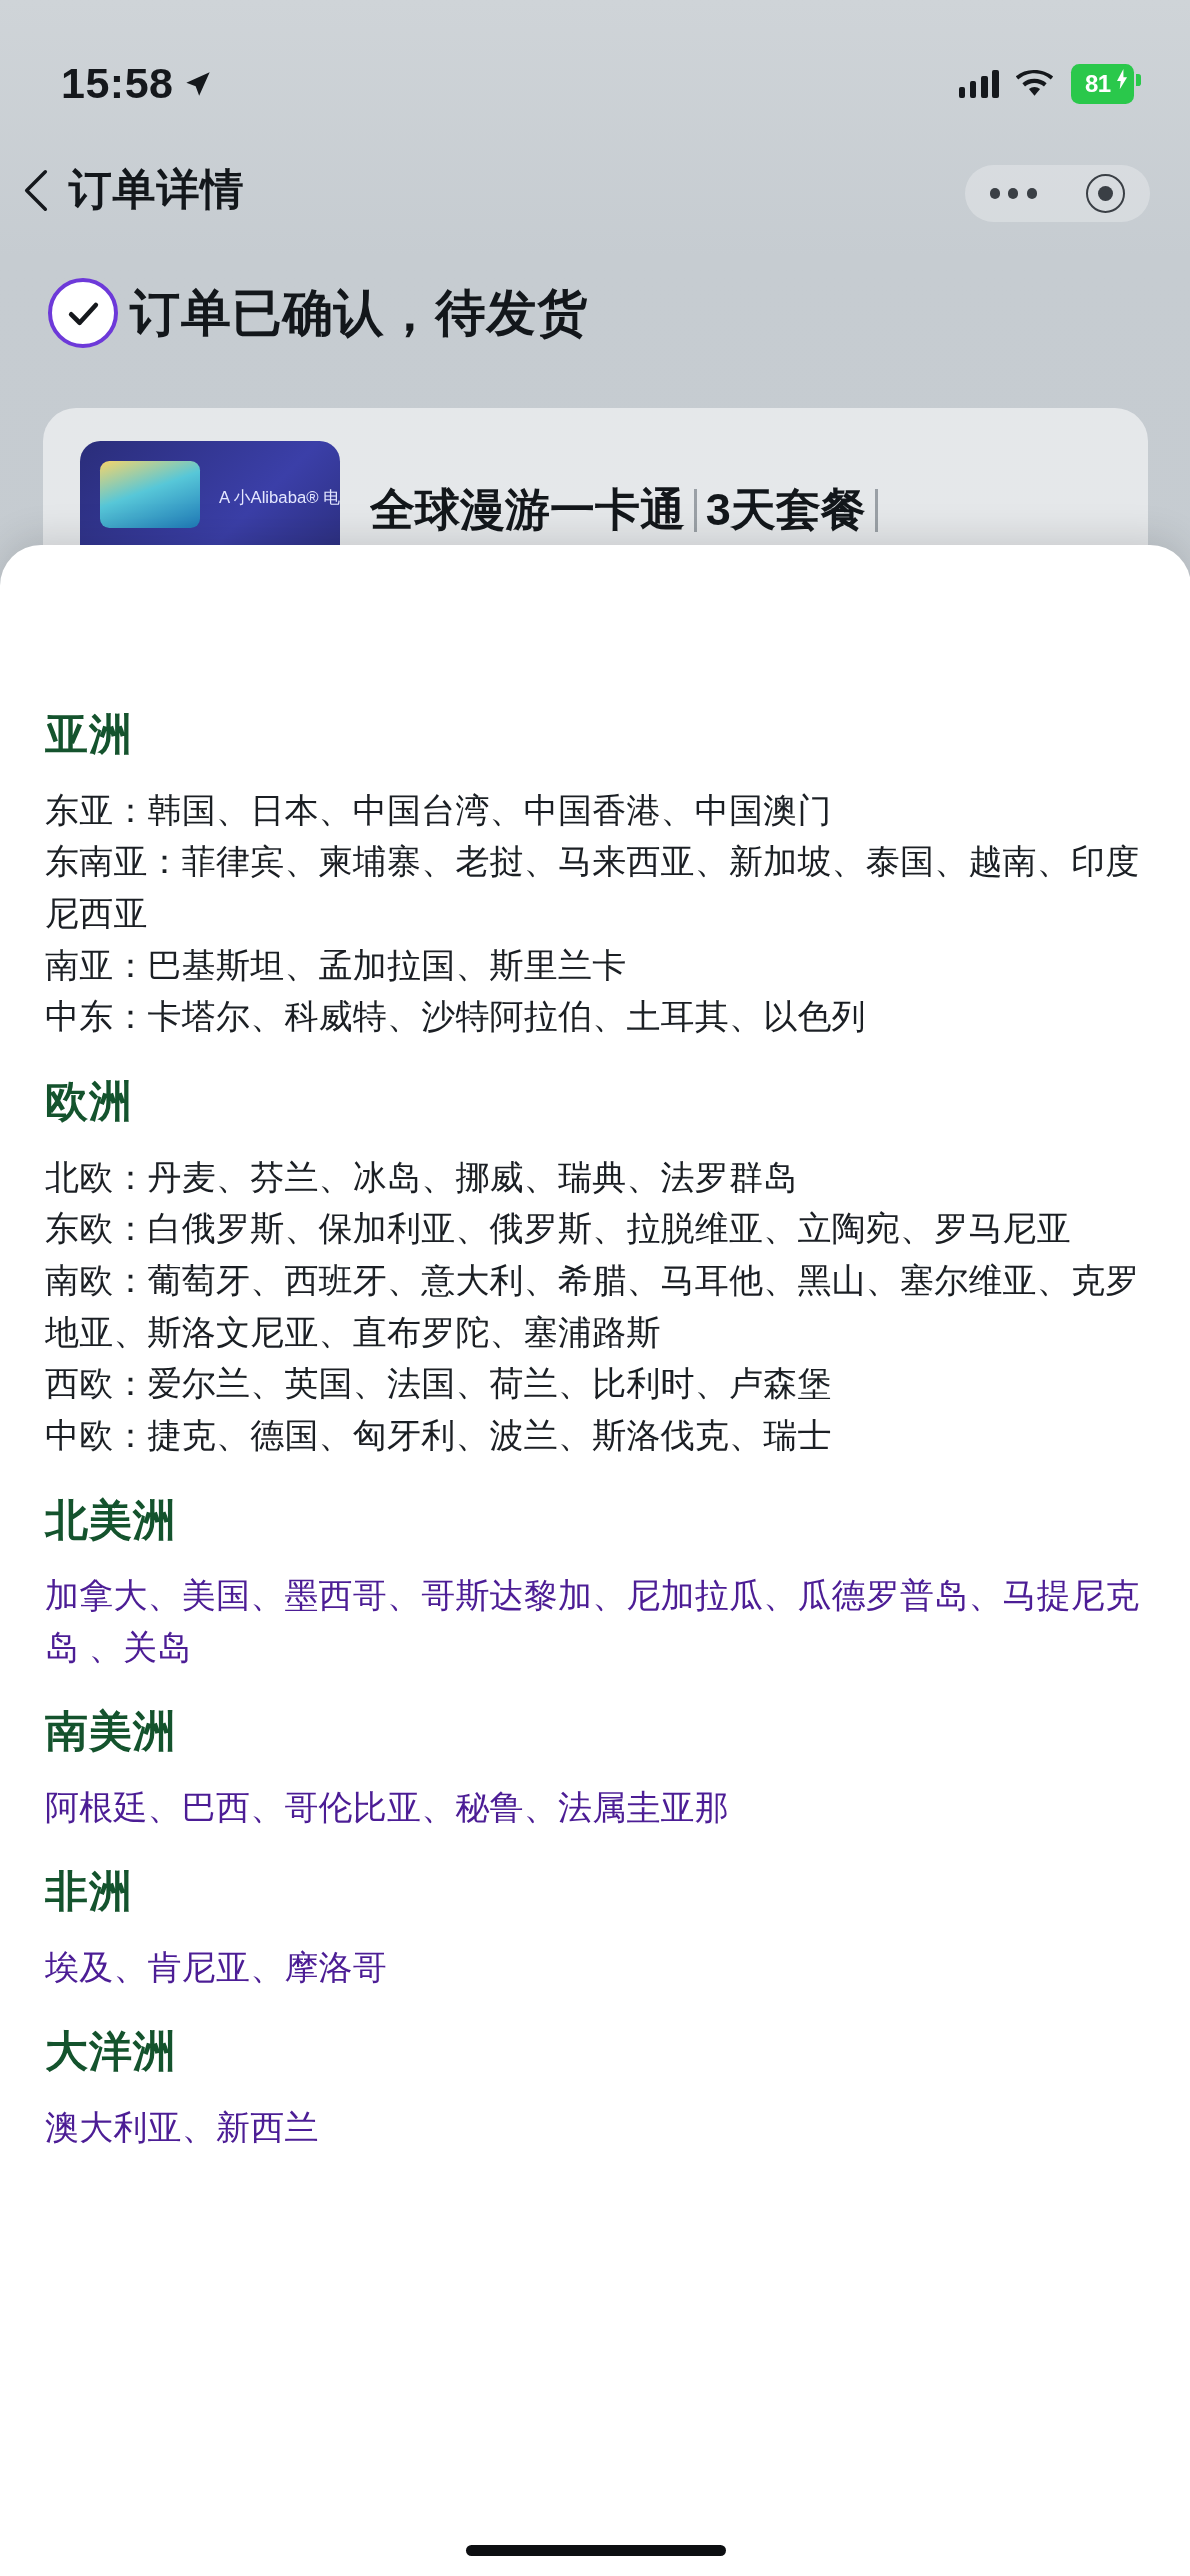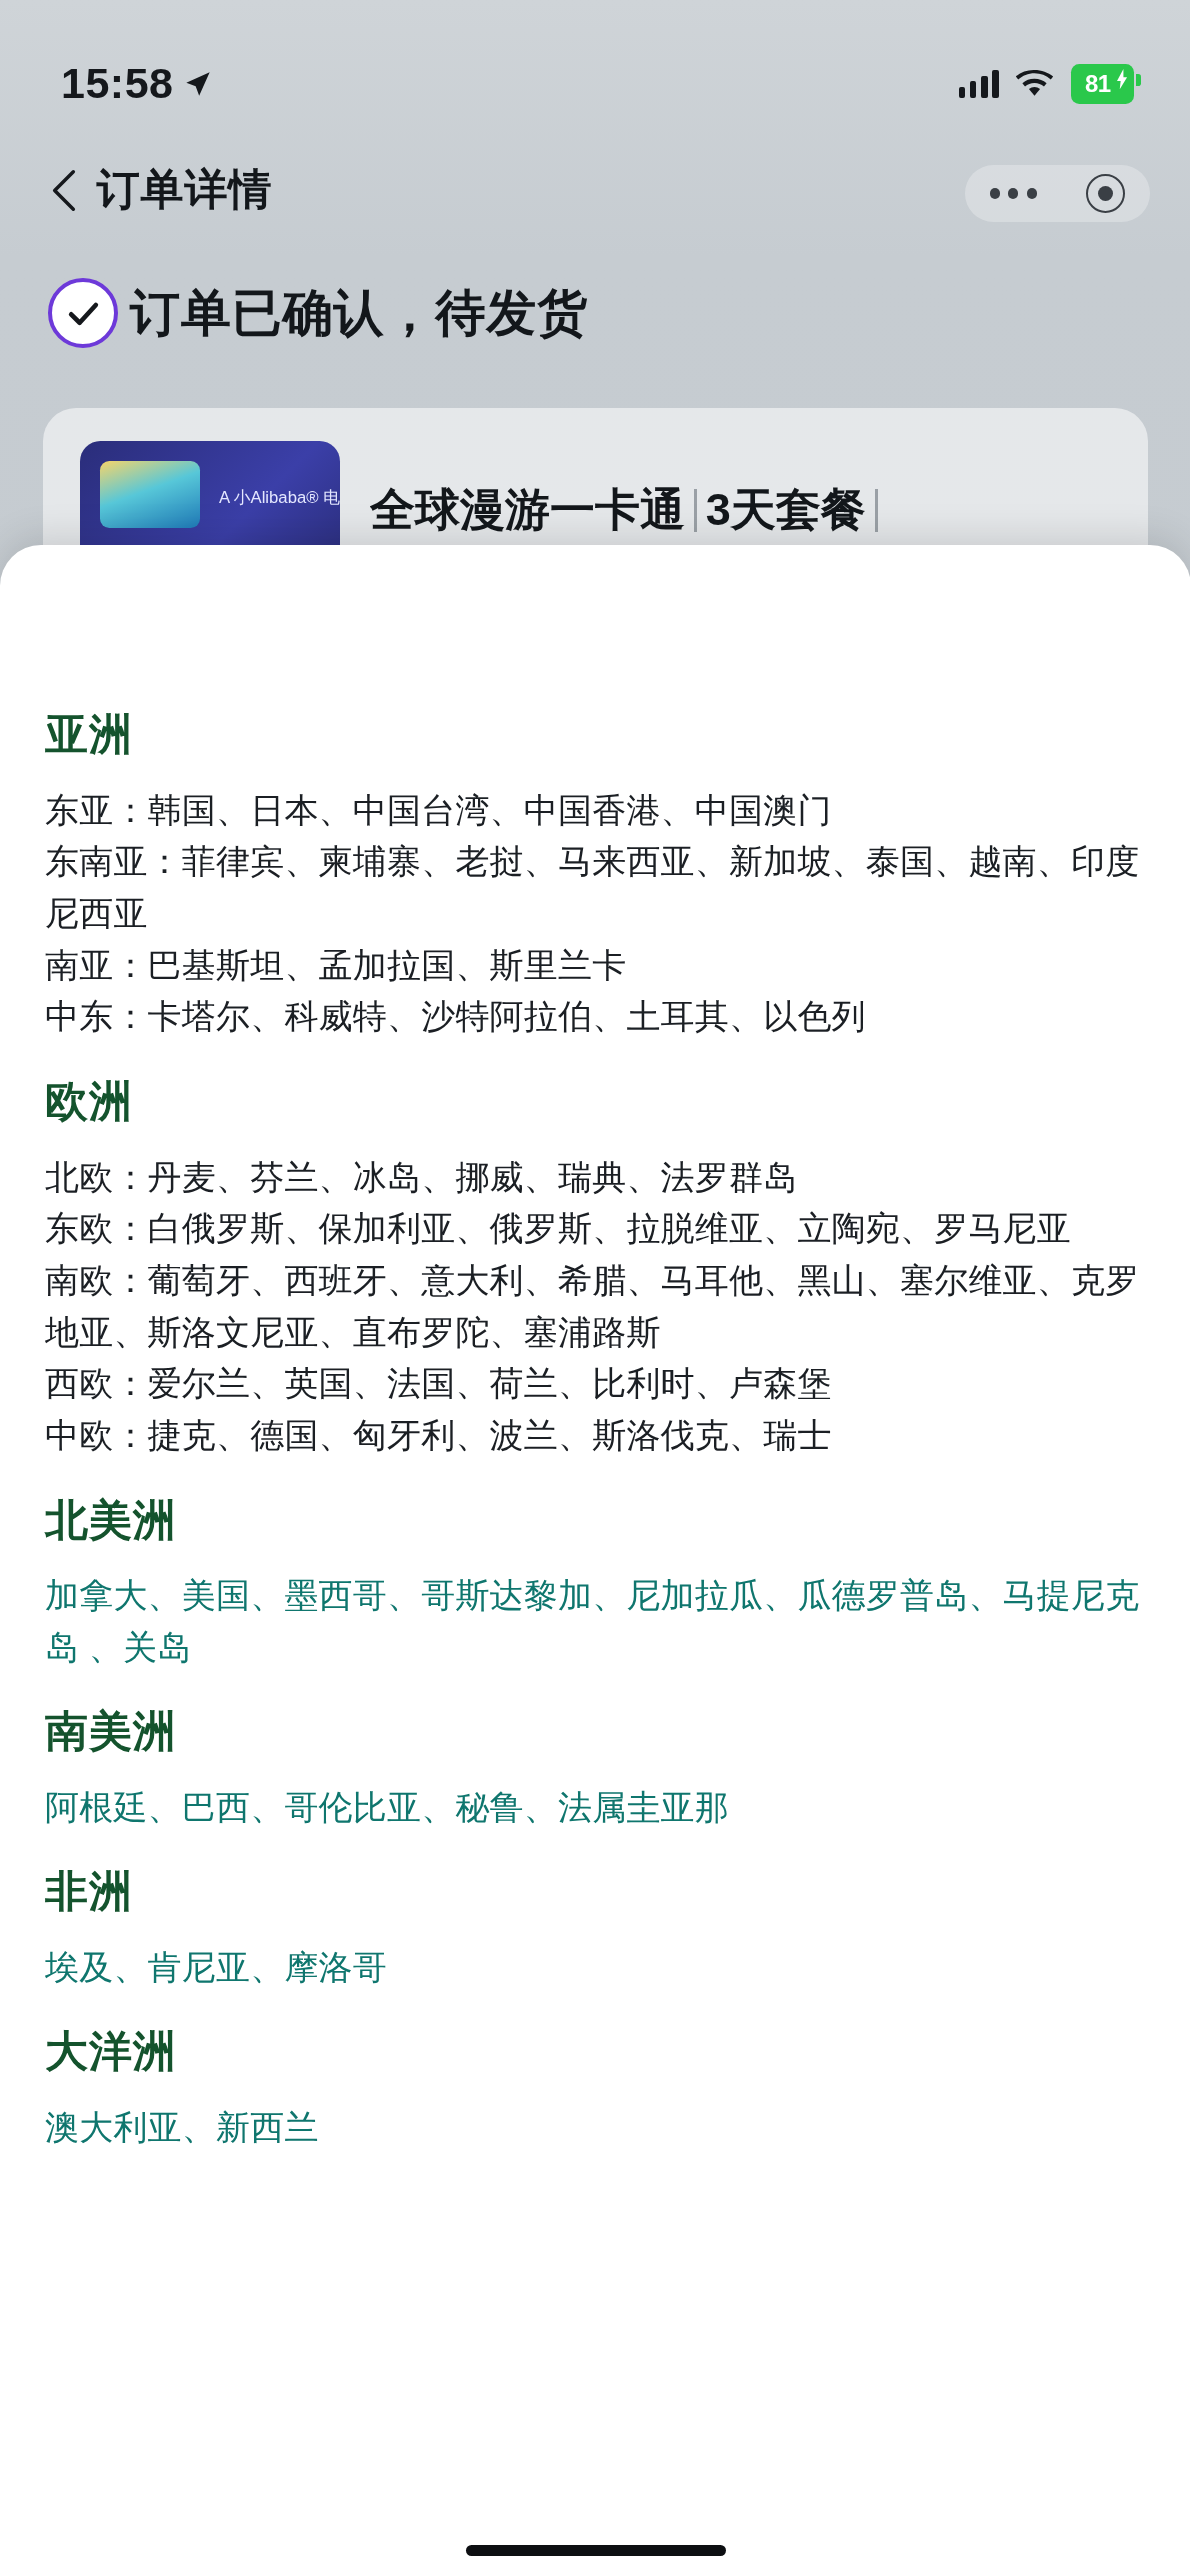--- a/index.html
+++ b/index.html
@@ -97,21 +97,21 @@
     height: 20.4px;
   }
 
   
   .navbar {
     position: absolute;
     top: 139px; left: 0; right: 0;
     height: 102px;
     display: flex;
     align-items: center;
-    padding: 0 48px;
+    padding: 0 20px;
   }
   .back-chevron {
     width: 32px;
     height: 43px;
     margin-right: 16.7px;
   }
   .nav-title {
     font-size: 43px;
     font-weight: 600;
     color: #13171b;
@@ -269,21 +269,21 @@
   .region-line {
     font-size: 34px;
     line-height: 1.52;
     color: #1b1f24;
     letter-spacing: 0.2px;
   }
   .region-line .lbl { }
   .plain-line {
     font-size: 34px;
     line-height: 1.52;
-    color: #0f766e;
+    color: #4c1d95;
     letter-spacing: 0.2px;
   }
 
   
   .home-indicator {
     position: absolute;
     left: 50%;
     transform: translateX(-50%);
     bottom: 20.4px;
     width: 260px;

